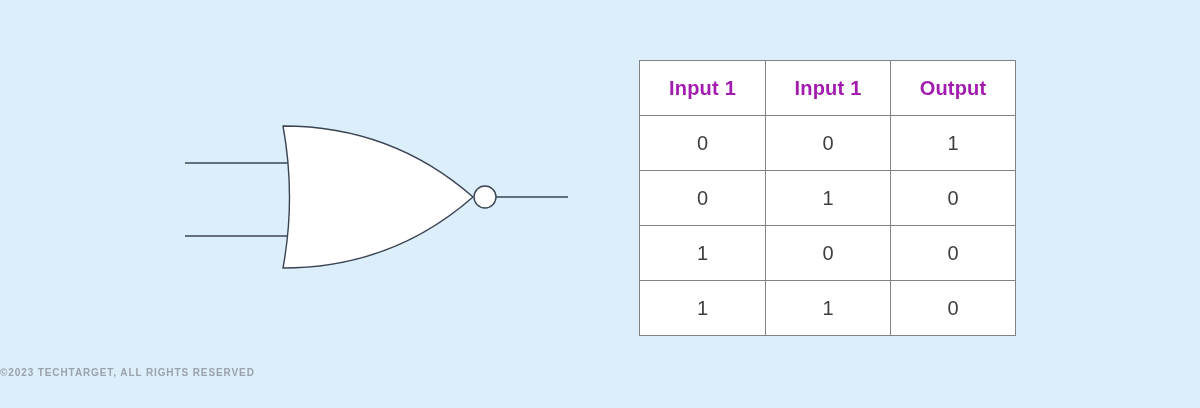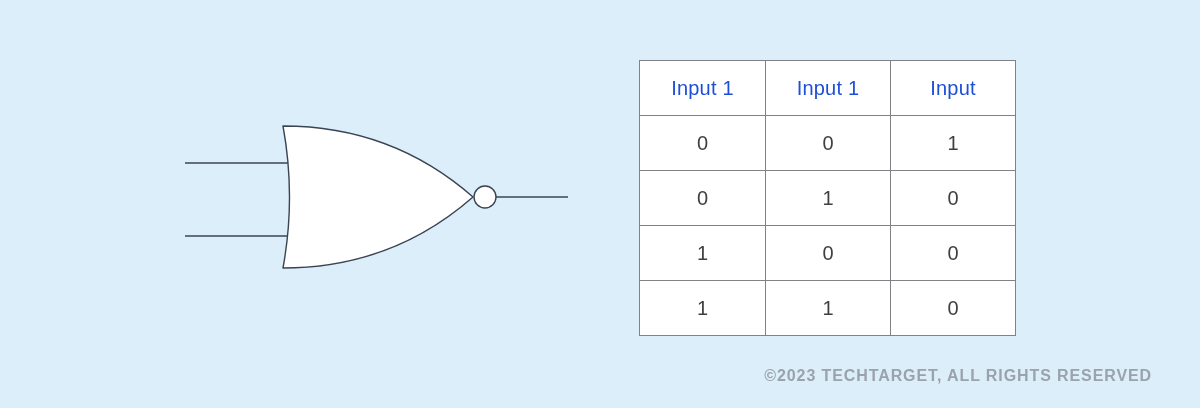--- a/index.html
+++ b/index.html
@@ -51,42 +51,42 @@
   table.truth-table td {
     border: 1px solid #808285;
     text-align: center;
     vertical-align: middle;
     background: #ffffff;
     padding: 0;
   }
   table.truth-table th {
     height: 54px;
     font-size: 20px;
-    font-weight: normal;
-    color: #1d4ed8;
+    font-weight: bold;
+    color: #a21caf;
     letter-spacing: 0.2px;
   }
   table.truth-table td {
     height: 54px;
     font-size: 20px;
     font-weight: normal;
     color: #3d3f41;
   }
   table.truth-table col.c1 { width: 126px; }
   table.truth-table col.c2 { width: 125px; }
   table.truth-table col.c3 { width: 125px; }
 
   
   #copyright {
     position: absolute;
     left: 0;
     top: 367px;
     width: 1152px;
-    text-align: right;
-    font-size: 16px;
+    text-align: left;
+    font-size: 10px;
     font-weight: bold;
     letter-spacing: 0.9px;
     color: #9aa2ab;
     white-space: nowrap;
   }
 </style>
 </head>
 <body>
 
 <div id="canvas">
@@ -113,21 +113,21 @@
     <table class="truth-table">
       <colgroup>
         <col class="c1">
           <col class="c2">
           <col class="c3">
       </colgroup>
       <thead>
         <tr>
           <th>Input 1</th>
           <th>Input 1</th>
-          <th>Input</th>
+          <th>Output</th>
         </tr>
       </thead>
       <tbody>
         <tr>
           <td>0</td>
           <td>0</td>
           <td>1</td>
         </tr>
         <tr>
           <td>0</td>

